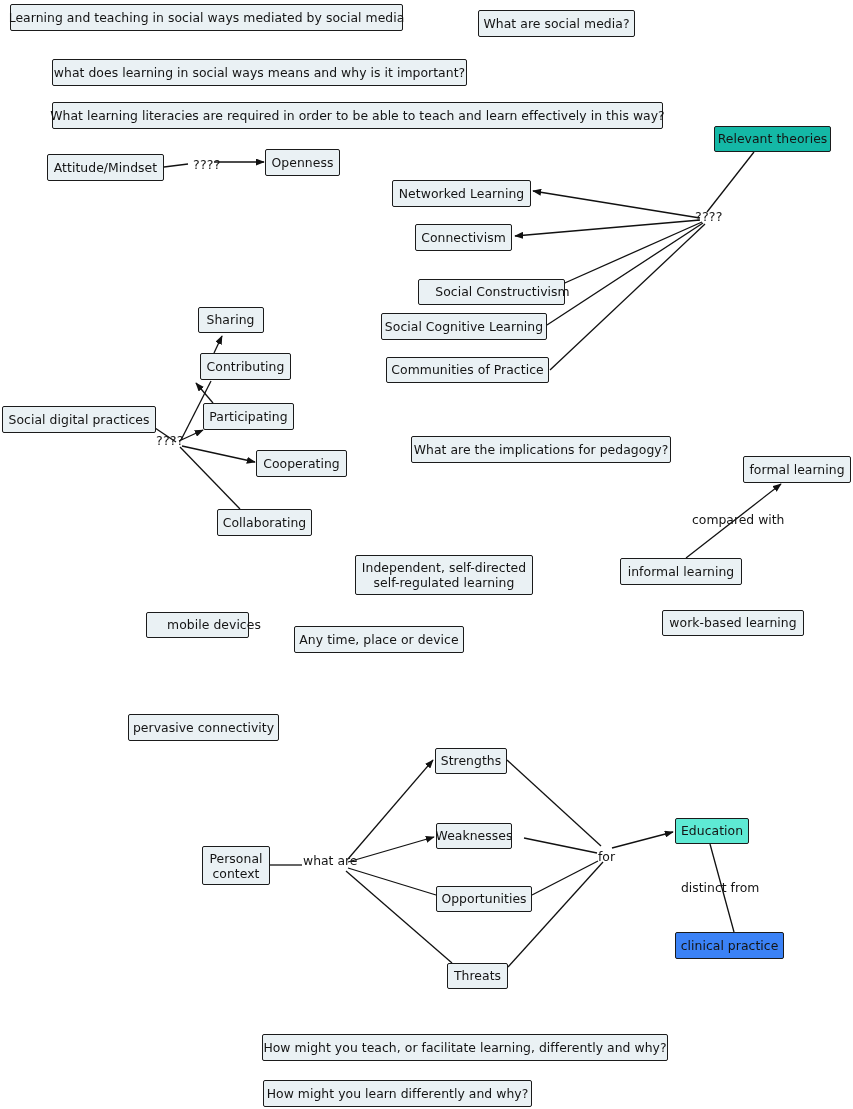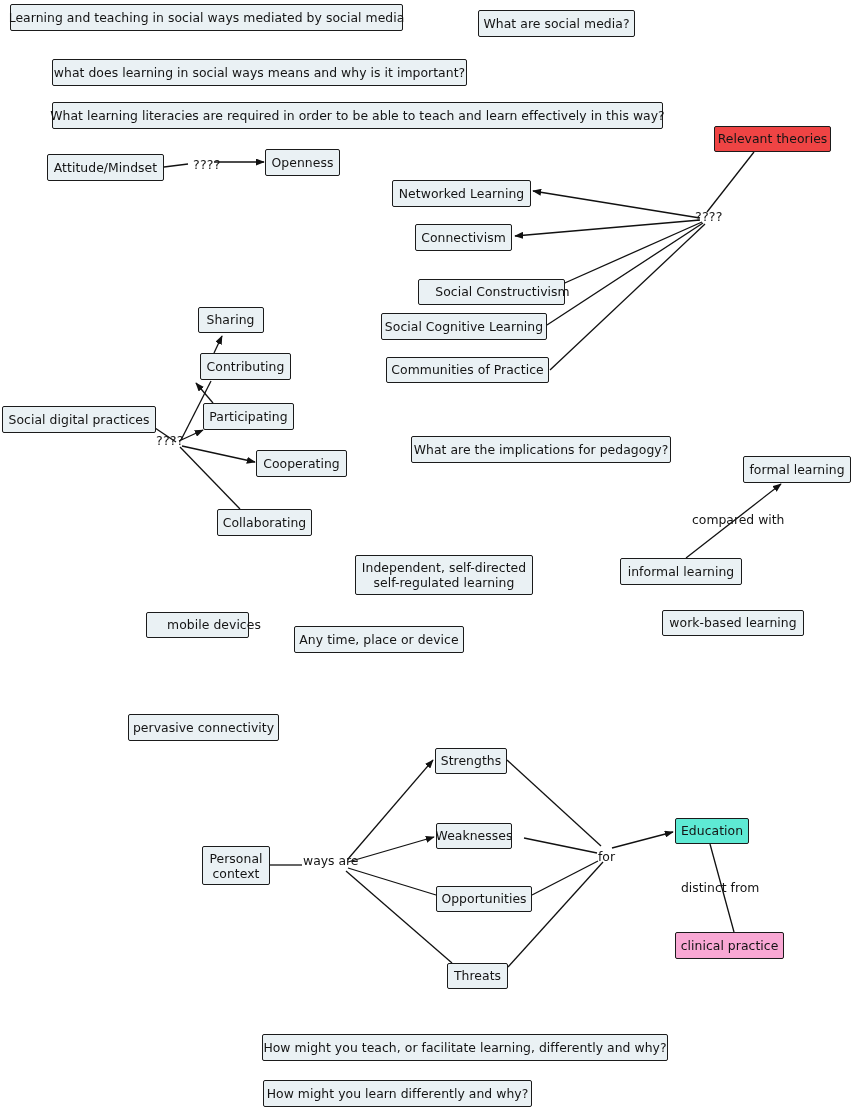--- a/index.html
+++ b/index.html
@@ -100,21 +100,21 @@
         <line x1="508" y1="967" x2="603" y2="862" stroke="#111111" stroke-width="1.3"></line>
         <line x1="612" y1="848" x2="673" y2="832" stroke="#111111" stroke-width="1.3" marker-end="url(#arrowhead)"></line>
         <line x1="710" y1="844" x2="734" y2="932" stroke="#111111" stroke-width="1.3"></line>
       </g>
   </svg>
   <div id="node-layer">
       <div class="node" style="left: 10px; top: 4px; width: 393px; height: 27px; background: rgb(234, 241, 244); border-color: rgb(27, 27, 27); color: rgb(20, 20, 20);">Learning and teaching in social ways mediated by social media</div>
       <div class="node" style="left: 478px; top: 10px; width: 157px; height: 27px; background: rgb(234, 241, 244); border-color: rgb(27, 27, 27); color: rgb(20, 20, 20);">What are social media?</div>
       <div class="node" style="left: 52px; top: 59px; width: 415px; height: 27px; background: rgb(234, 241, 244); border-color: rgb(27, 27, 27); color: rgb(20, 20, 20);">what does learning in social ways means and why is it important?</div>
       <div class="node" style="left: 52px; top: 102px; width: 611px; height: 27px; background: rgb(234, 241, 244); border-color: rgb(27, 27, 27); color: rgb(20, 20, 20);">What learning literacies are required in order to be able to teach and learn effectively in this way?</div>
-      <div class="node" style="left: 714px; top: 126px; width: 117px; height: 26px; background: #ef4444; border-color: rgb(27, 27, 27); color: rgb(20, 20, 20);">Relevant theories</div>
+      <div class="node" style="left: 714px; top: 126px; width: 117px; height: 26px; background: #14b8a6; border-color: rgb(27, 27, 27); color: rgb(20, 20, 20);">Relevant theories</div>
       <div class="node" style="left: 47px; top: 154px; width: 117px; height: 27px; background: rgb(234, 241, 244); border-color: rgb(27, 27, 27); color: rgb(20, 20, 20);">Attitude/Mindset</div>
       <div class="node" style="left: 265px; top: 149px; width: 75px; height: 27px; background: rgb(234, 241, 244); border-color: rgb(27, 27, 27); color: rgb(20, 20, 20);">Openness</div>
       <div class="node" style="left: 392px; top: 180px; width: 139px; height: 27px; background: rgb(234, 241, 244); border-color: rgb(27, 27, 27); color: rgb(20, 20, 20);">Networked Learning</div>
       <div class="node" style="left: 415px; top: 224px; width: 97px; height: 27px; background: rgb(234, 241, 244); border-color: rgb(27, 27, 27); color: rgb(20, 20, 20);">Connectivism</div>
       <div class="node" style="left: 418px; top: 279px; width: 147px; height: 26px; background: rgb(234, 241, 244); border-color: rgb(27, 27, 27); color: rgb(20, 20, 20); padding-left: 31px;">Social Constructivism</div>
       <div class="node" style="left: 381px; top: 313px; width: 166px; height: 27px; background: rgb(234, 241, 244); border-color: rgb(27, 27, 27); color: rgb(20, 20, 20);">Social Cognitive Learning</div>
       <div class="node" style="left: 386px; top: 357px; width: 163px; height: 26px; background: rgb(234, 241, 244); border-color: rgb(27, 27, 27); color: rgb(20, 20, 20);">Communities of Practice</div>
       <div class="node" style="left: 198px; top: 307px; width: 66px; height: 26px; background: rgb(234, 241, 244); border-color: rgb(27, 27, 27); color: rgb(20, 20, 20); padding-left: 8px;">Sharing</div>
       <div class="node" style="left: 200px; top: 353px; width: 91px; height: 27px; background: rgb(234, 241, 244); border-color: rgb(27, 27, 27); color: rgb(20, 20, 20);">Contributing</div>
       <div class="node" style="left: 2px; top: 406px; width: 154px; height: 27px; background: rgb(234, 241, 244); border-color: rgb(27, 27, 27); color: rgb(20, 20, 20);">Social digital practices</div>
@@ -129,27 +129,27 @@
       <div class="node" style="left: 146px; top: 612px; width: 103px; height: 26px; background: rgb(234, 241, 244); border-color: rgb(27, 27, 27); color: rgb(20, 20, 20); padding-left: 42px;">mobile devices</div>
       <div class="node" style="left: 294px; top: 626px; width: 170px; height: 27px; background: rgb(234, 241, 244); border-color: rgb(27, 27, 27); color: rgb(20, 20, 20);">Any time, place or device</div>
       <div class="node" style="left: 662px; top: 610px; width: 142px; height: 26px; background: rgb(234, 241, 244); border-color: rgb(27, 27, 27); color: rgb(20, 20, 20);">work-based learning</div>
       <div class="node" style="left: 128px; top: 714px; width: 151px; height: 27px; background: rgb(234, 241, 244); border-color: rgb(27, 27, 27); color: rgb(20, 20, 20);">pervasive connectivity</div>
       <div class="node" style="left: 435px; top: 748px; width: 72px; height: 26px; background: rgb(234, 241, 244); border-color: rgb(27, 27, 27); color: rgb(20, 20, 20);">Strengths</div>
       <div class="node" style="left: 436px; top: 823px; width: 76px; height: 26px; background: rgb(234, 241, 244); border-color: rgb(27, 27, 27); color: rgb(20, 20, 20);">Weaknesses</div>
       <div class="node two-line" style="left: 202px; top: 846px; width: 68px; height: 39px; background: rgb(234, 241, 244); border-color: rgb(27, 27, 27); color: rgb(20, 20, 20);">Personal
 context</div>
       <div class="node" style="left: 675px; top: 818px; width: 74px; height: 26px; background: #5eead4; border-color: rgb(27, 27, 27); color: rgb(20, 20, 20);">Education</div>
       <div class="node" style="left: 436px; top: 886px; width: 96px; height: 26px; background: rgb(234, 241, 244); border-color: rgb(27, 27, 27); color: rgb(20, 20, 20);">Opportunities</div>
-      <div class="node" style="left: 675px; top: 932px; width: 109px; height: 27px; background: #f9a8d4; border-color: rgb(27, 27, 27); color: rgb(20, 20, 20);">clinical practice</div>
+      <div class="node" style="left: 675px; top: 932px; width: 109px; height: 27px; background: #3b82f6; border-color: rgb(27, 27, 27); color: rgb(20, 20, 20);">clinical practice</div>
       <div class="node" style="left: 447px; top: 963px; width: 61px; height: 26px; background: rgb(234, 241, 244); border-color: rgb(27, 27, 27); color: rgb(20, 20, 20);">Threats</div>
       <div class="node" style="left: 262px; top: 1034px; width: 406px; height: 27px; background: rgb(234, 241, 244); border-color: rgb(27, 27, 27); color: rgb(20, 20, 20);">How might you teach, or facilitate learning, differently and why?</div>
       <div class="node" style="left: 263px; top: 1080px; width: 269px; height: 27px; background: rgb(234, 241, 244); border-color: rgb(27, 27, 27); color: rgb(20, 20, 20);">How might you learn differently and why?</div>
     </div>
   <div id="label-layer">
       <div class="edge-label qmark" style="left: 193px; top: 158px;">????</div>
       <div class="edge-label qmark" style="left: 695px; top: 210px;">????</div>
       <div class="edge-label qmark" style="left: 156px; top: 434px;">????</div>
       <div class="edge-label" style="left: 692px; top: 513px;">compared with</div>
-      <div class="edge-label" style="left: 303px; top: 854px;">ways are</div>
+      <div class="edge-label" style="left: 303px; top: 854px;">what are</div>
       <div class="edge-label" style="left: 598px; top: 850px;">for</div>
       <div class="edge-label" style="left: 681px; top: 881px;">distinct from</div>
     </div>
 </div>
 
 </body></html>

